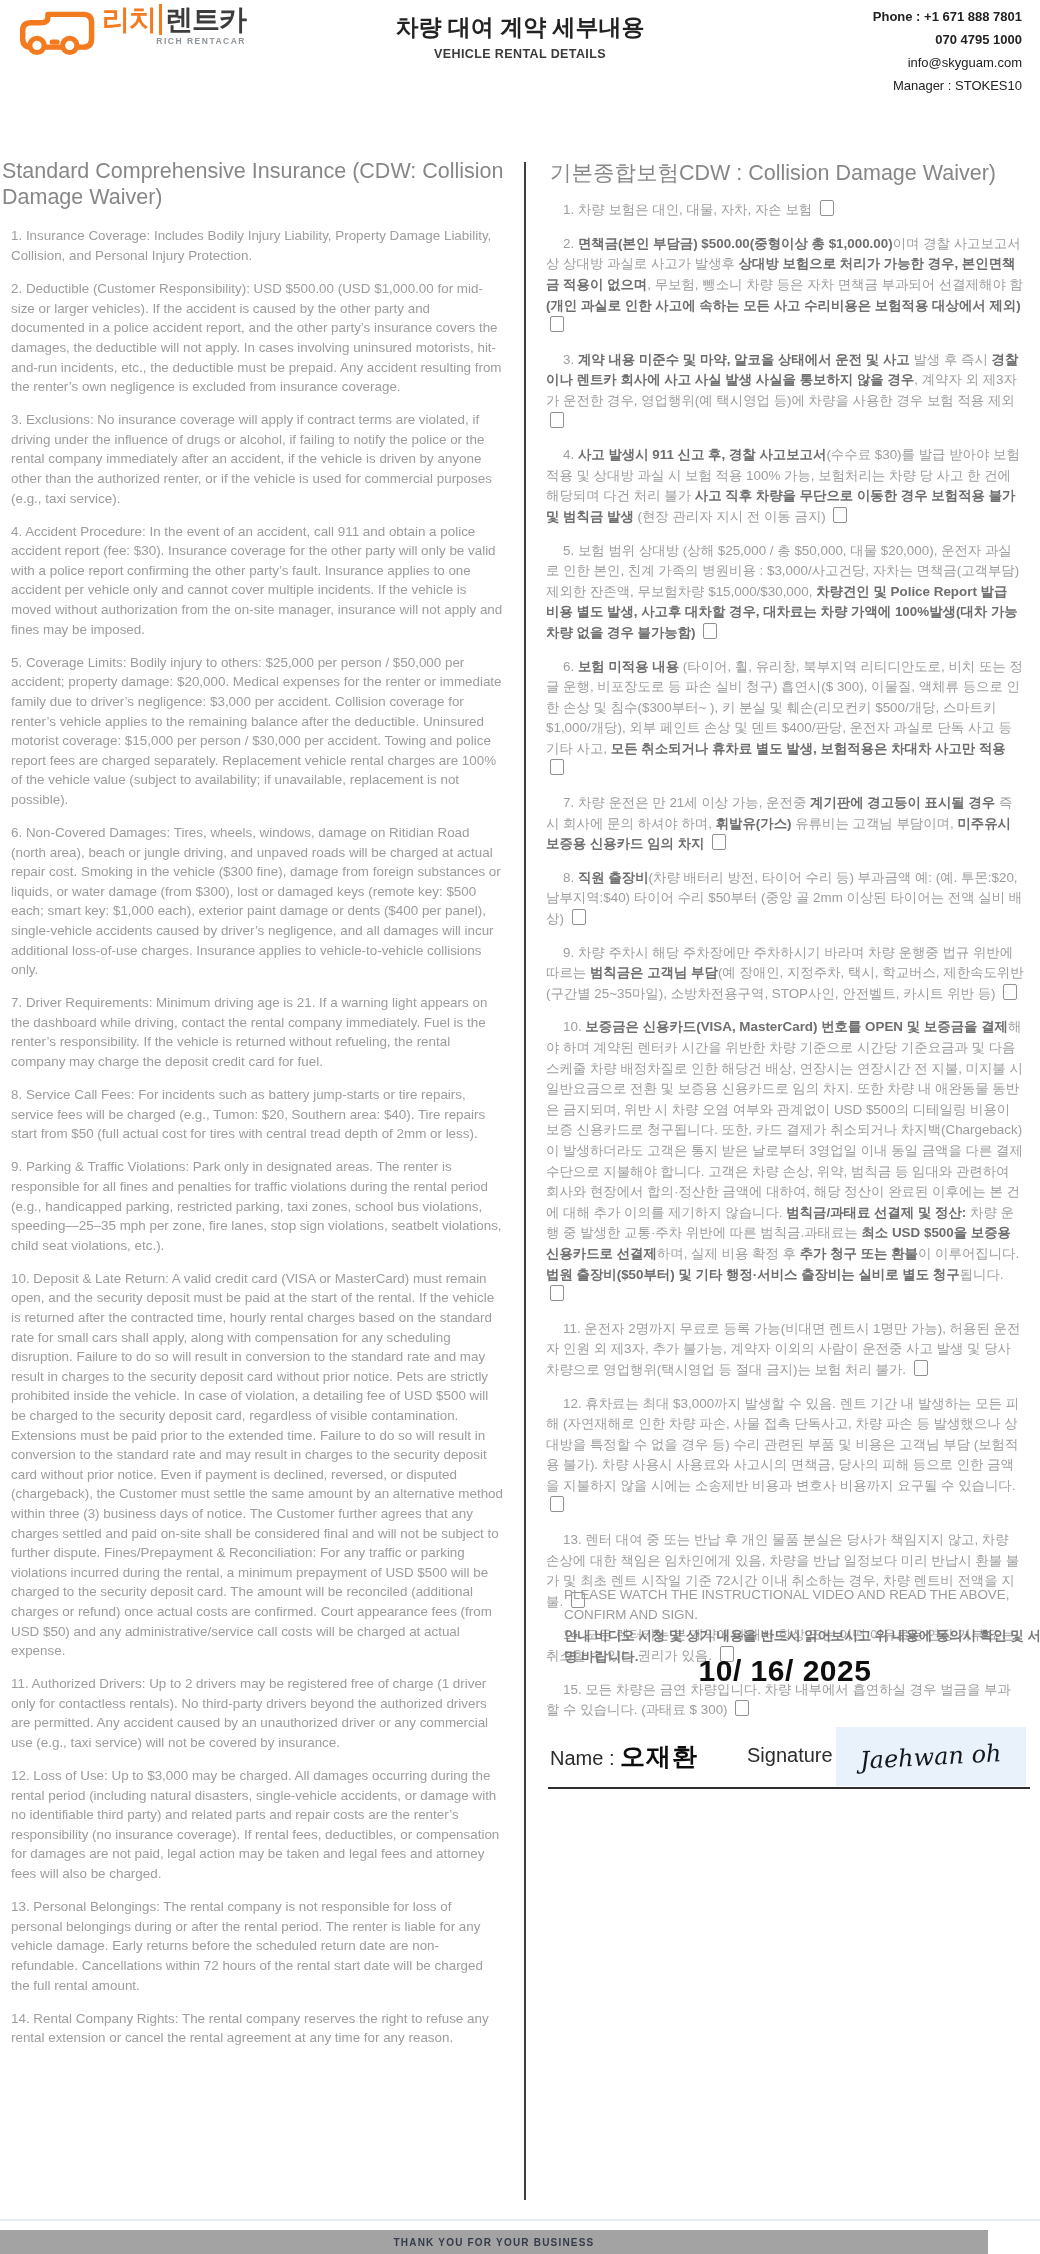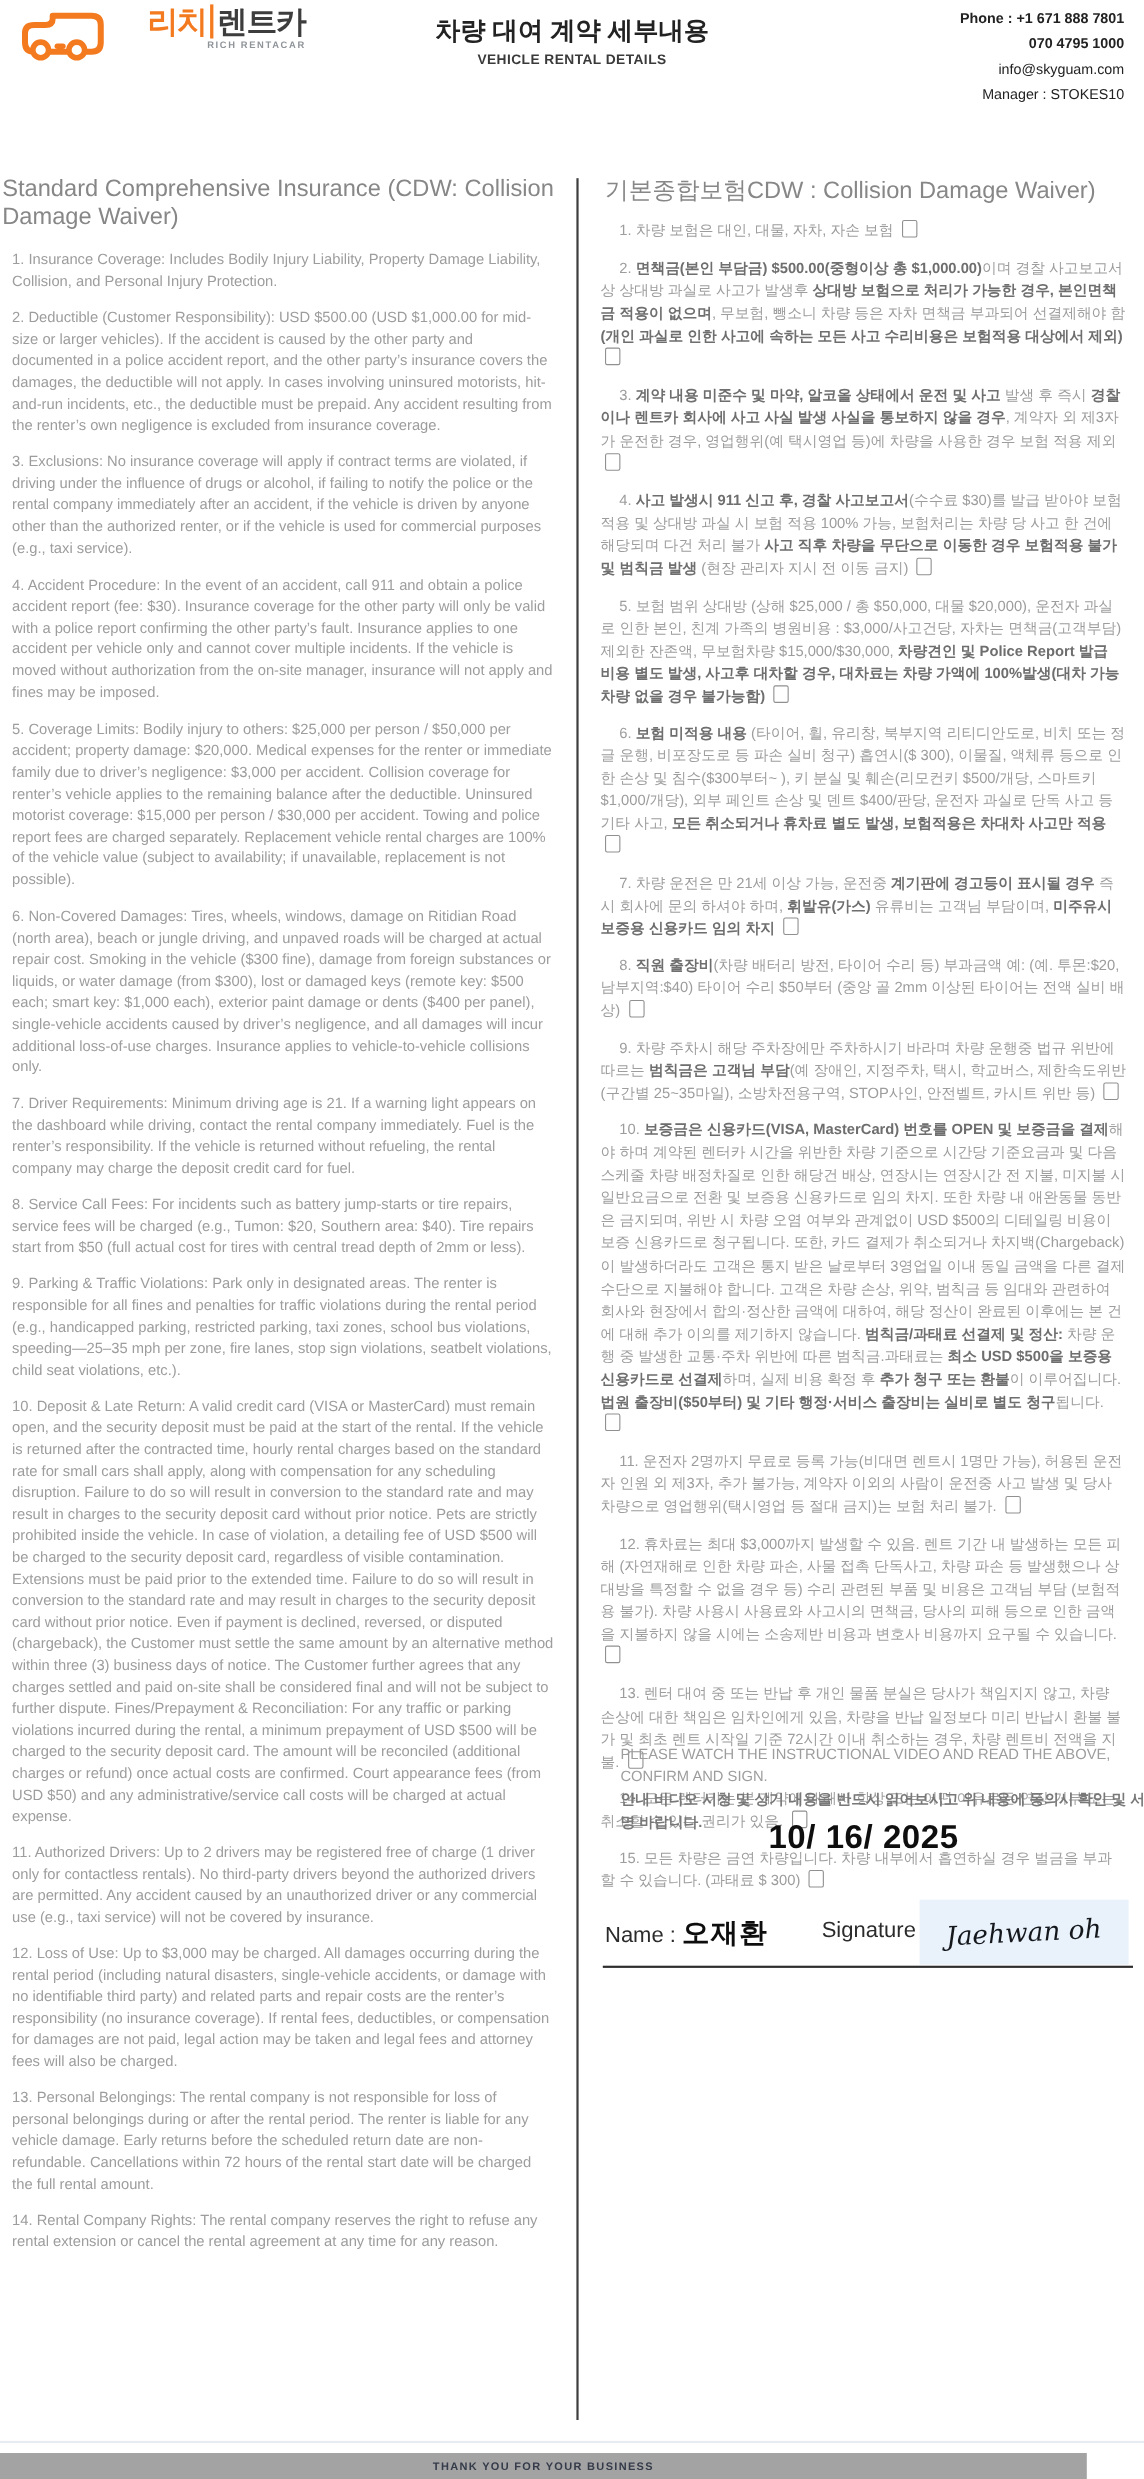--- a/index.html
+++ b/index.html
@@ -1,17 +1,17 @@
 <!DOCTYPE html>
 <html><head>
 <meta charset="utf-8">
 <style>
   html,body{margin:0;padding:0;background:#ffffff;}
   body{width:1040px;height:2254px;position:relative;font-family:"Liberation Sans",sans-serif;overflow:hidden;}
-  .abs{position:absolute;gap:32px;}
+  .abs{position:absolute;}
 
   
   .logo-wrap{left:16px;top:6px;display:flex;align-items:flex-start;}
   .logo-car{width:84px;height:52px;}
   .logo-text{margin-left:2px;line-height:1;}
   .logo-kr{font-size:28px;font-weight:bold;letter-spacing:-1px;}
   .logo-kr .orange{color:#f47a1f;border-right:3px solid #f47a1f;padding-right:3px;margin-right:3px;}
   .logo-kr .dark{color:#3d3d3d;}
   .logo-sub{font-size:8.5px;color:#8f9499;letter-spacing:1.5px;margin-top:3px;text-align:right;font-weight:bold;}
   .head-title{left:0;top:12px;width:1040px;text-align:center;font-size:23px;font-weight:bold;color:#222;}

